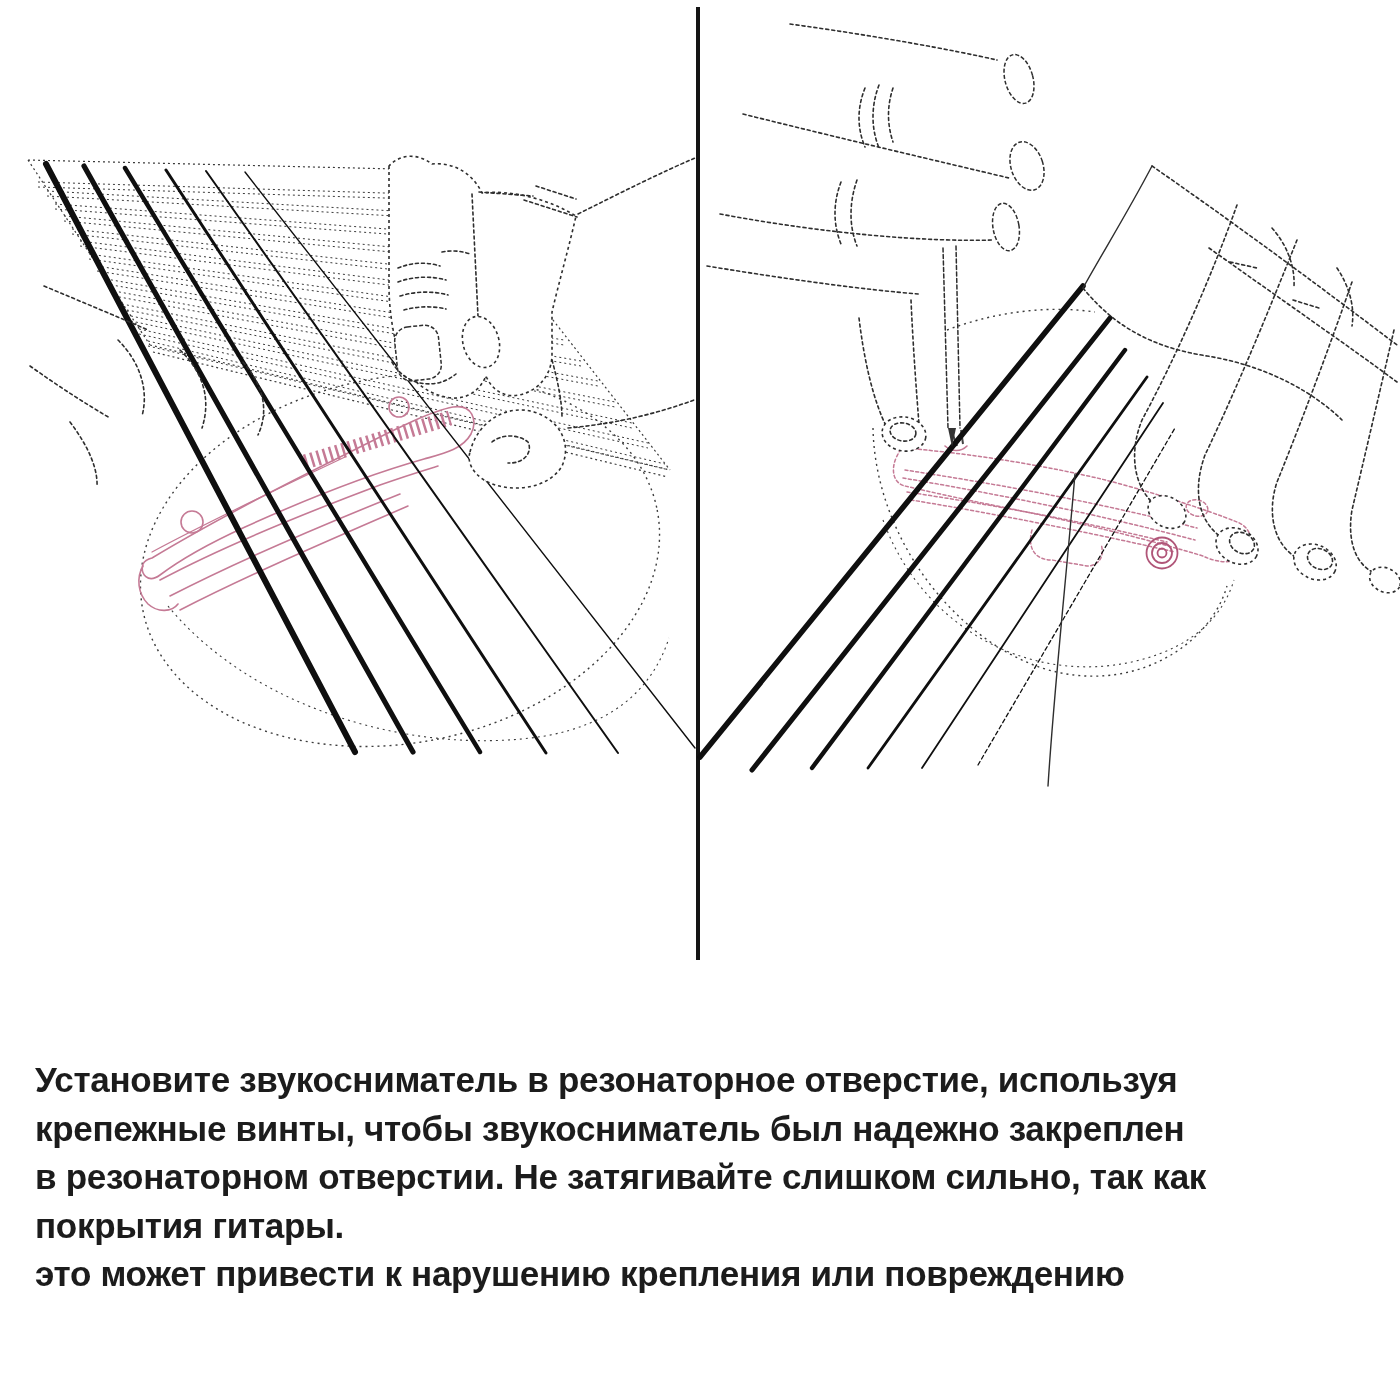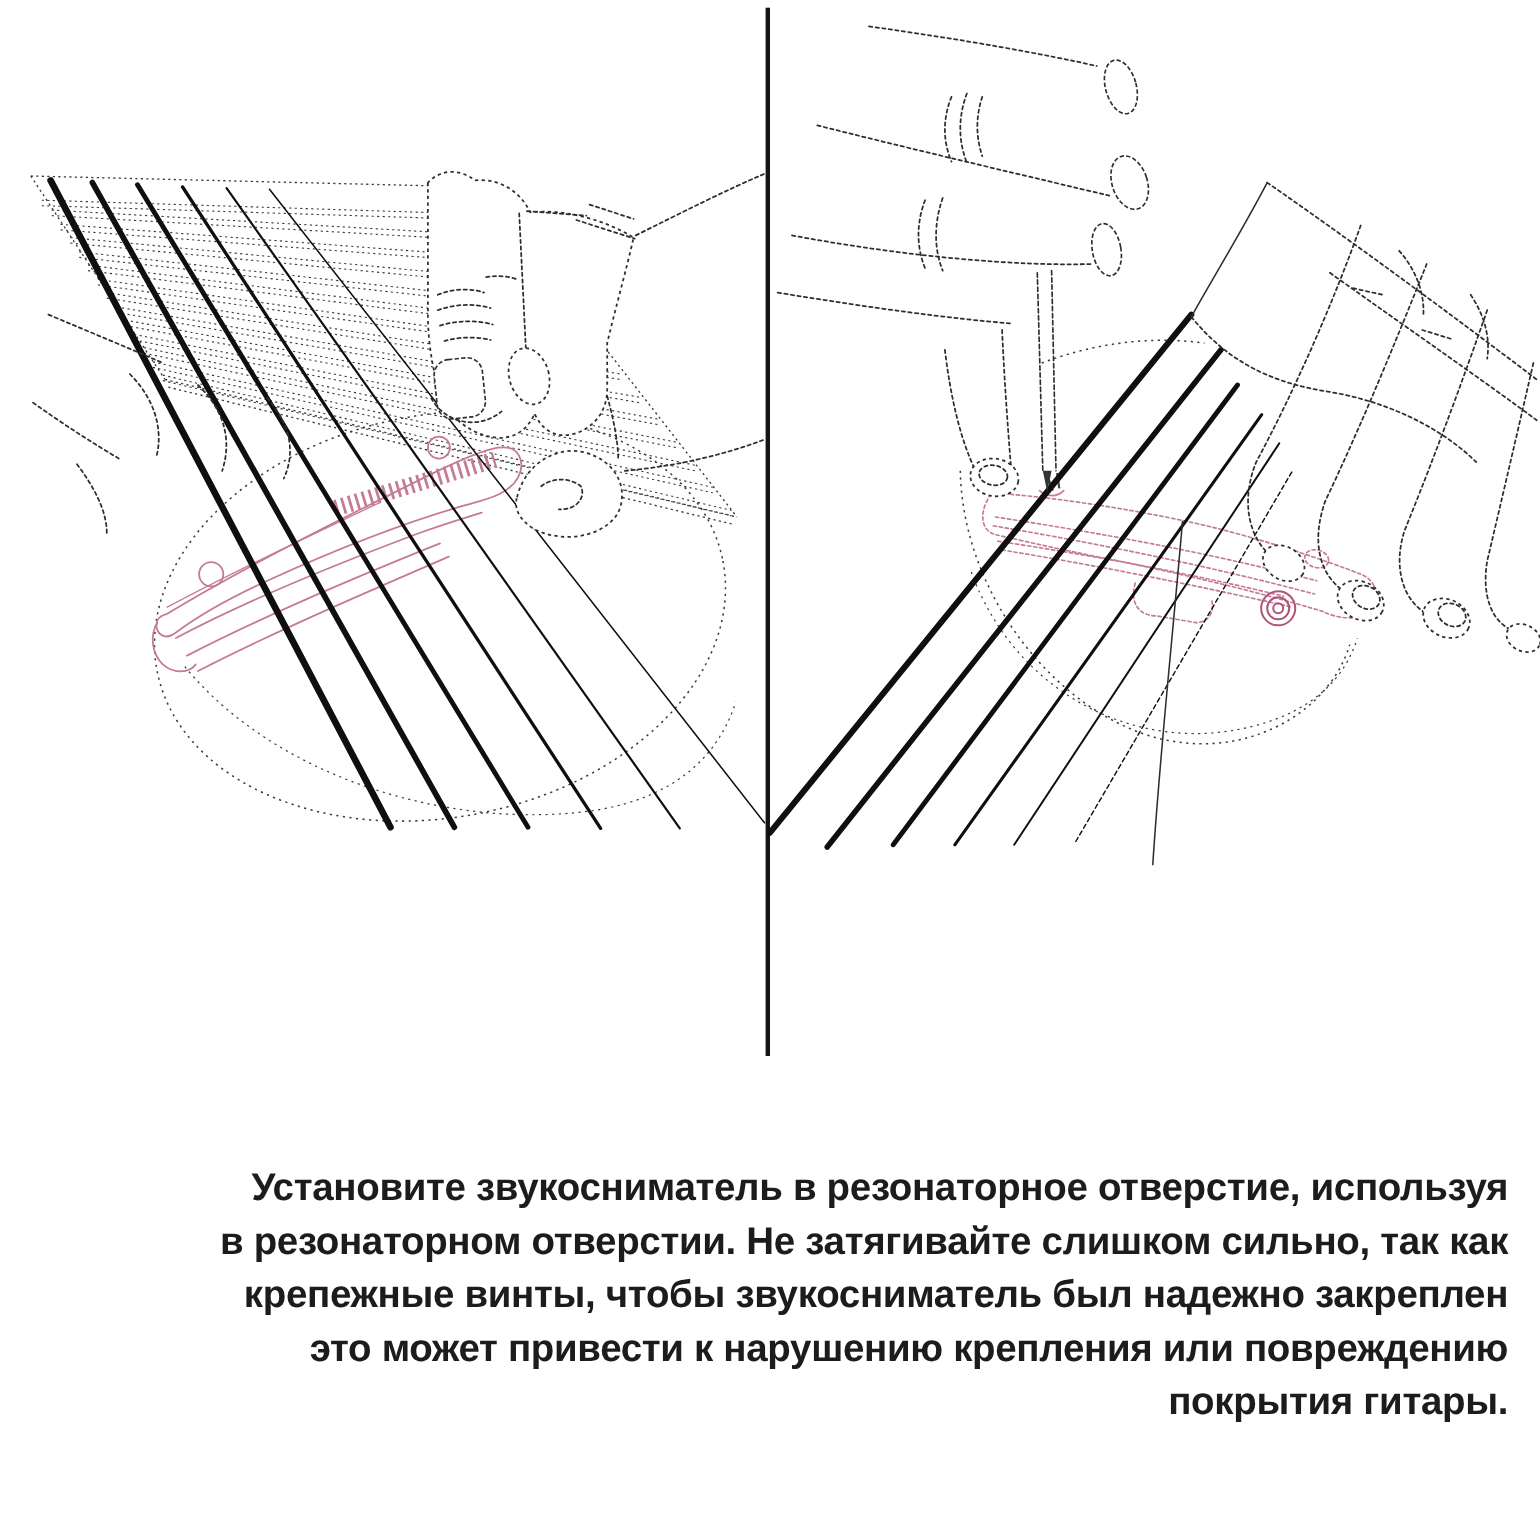--- a/index.html
+++ b/index.html
@@ -1,17 +1,17 @@
 <!DOCTYPE html>
 <html><head>
 <meta charset="utf-8">
 <style>
   html,body{margin:0;padding:0;background:#fff;}
   .stage{position:relative;width:1400px;height:1400px;background:#ffffff;overflow:hidden;
-         font-family:"Liberation Sans",sans-serif;text-align:right;}
+         font-family:"Liberation Sans",sans-serif;}
   .panel{position:absolute;top:0;}
   #panel-left{left:0;}
   #panel-right{left:697px;}
   .divider{position:absolute;left:696px;top:7px;width:4px;height:953px;background:#151515;}
   .caption{position:absolute;left:35px;top:1056px;width:1336px;
            font-size:35px;font-weight:700;line-height:48.5px;letter-spacing:-0.3px;color:#1c1c1c;}
   .caption .cline{display:block;white-space:nowrap;}
   
   .ink{stroke:#2e2e2e;fill:none;stroke-width:1.6;stroke-dasharray:3 3;stroke-linecap:round;}
   .ink-solid{stroke:#2e2e2e;fill:none;stroke-width:1.4;stroke-linecap:round;}
@@ -174,19 +174,19 @@
       <ellipse class="blob" cx="618" cy="562" rx="22" ry="17" transform="rotate(25 618 562)"></ellipse>
       <ellipse class="ink" cx="623" cy="559" rx="13" ry="10" transform="rotate(25 623 559)"></ellipse>
       <ellipse class="blob" cx="688" cy="580" rx="16" ry="12" transform="rotate(25 688 580)"></ellipse>
       <path class="ink" d="M575,228 C590,245 598,266 597,286 M640,268 C652,286 658,306 655,326"></path>
       <path class="ink" d="M533,262 L560,268 M596,300 L622,308"></path>
     </g>
   </svg>
 
   <div class="caption">
     <span class="cline">Установите звукосниматель в резонаторное отверстие, используя</span>
+    <span class="cline">крепежные винты, чтобы звукосниматель был надежно закреплен</span>
     <span class="cline">в резонаторном отверстии. Не затягивайте слишком сильно, так как</span>
-    <span class="cline">крепежные винты, чтобы звукосниматель был надежно закреплен</span>
+    <span class="cline">покрытия гитары.</span>
     <span class="cline">это может привести к нарушению крепления или повреждению</span>
-    <span class="cline">покрытия гитары.</span>
   </div>
 
 </div>
 
 </body></html>

